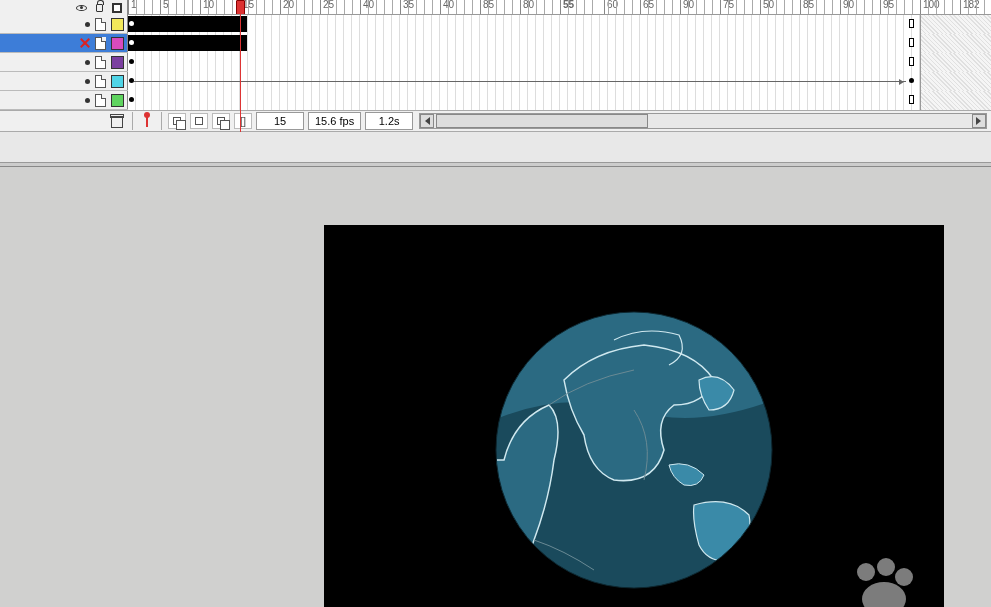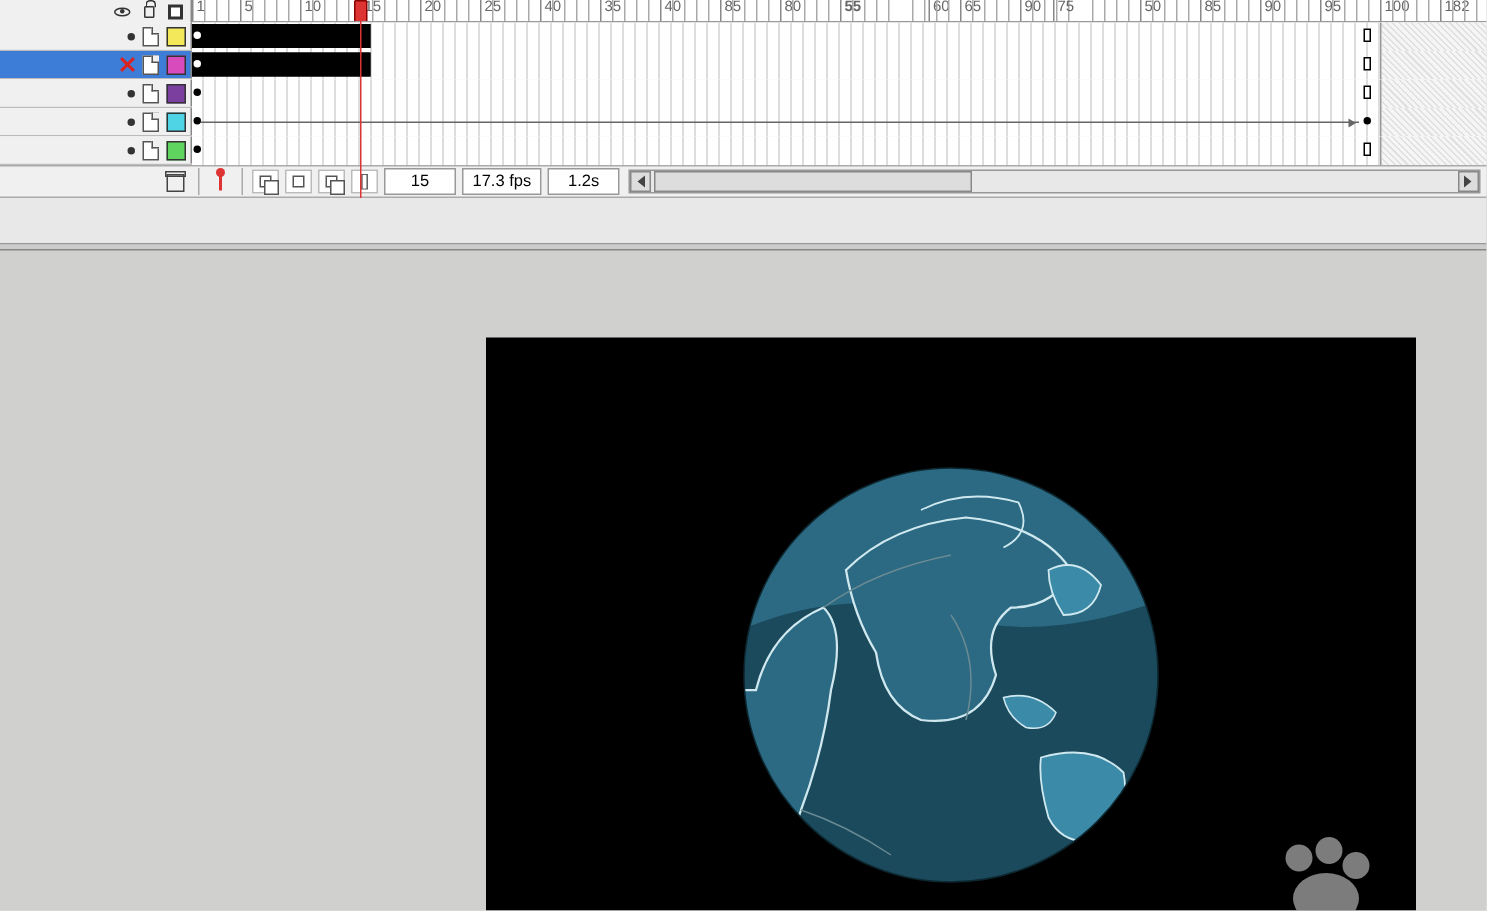--- a/index.html
+++ b/index.html
@@ -171,42 +171,42 @@
       <div class="tick" style="left: 408px;"></div>
       <div class="tick" style="left: 416px;"></div>
       <div class="tick" style="left: 424px;"></div>
       <div class="tick major" style="left: 432px; font-weight: bold;">
         <span class="lbl">55</span>
       </div>
       <div class="tick" style="left: 440px;"></div>
       <div class="tick" style="left: 448px;"></div>
       <div class="tick" style="left: 456px;"></div>
       <div class="tick" style="left: 464px;"></div>
-      <div class="tick major" style="left: 491px;">
+      <div class="tick major" style="left: 476px;">
         <span class="lbl">60</span>
       </div>
       <div class="tick" style="left: 480px;"></div>
       <div class="tick" style="left: 488px;"></div>
       <div class="tick" style="left: 496px;"></div>
       <div class="tick" style="left: 504px;"></div>
       <div class="tick major" style="left: 512px;">
         <span class="lbl">65</span>
       </div>
       <div class="tick" style="left: 520px;"></div>
       <div class="tick" style="left: 528px;"></div>
       <div class="tick" style="left: 536px;"></div>
       <div class="tick" style="left: 544px;"></div>
       <div class="tick major" style="left: 552px;">
         <span class="lbl">90</span>
       </div>
       <div class="tick" style="left: 560px;"></div>
       <div class="tick" style="left: 568px;"></div>
       <div class="tick" style="left: 576px;"></div>
       <div class="tick" style="left: 584px;"></div>
-      <div class="tick major" style="left: 574px;">
+      <div class="tick major" style="left: 592px;">
         <span class="lbl">75</span>
       </div>
       <div class="tick" style="left: 600px;"></div>
       <div class="tick" style="left: 608px;"></div>
       <div class="tick" style="left: 616px;"></div>
       <div class="tick" style="left: 624px;"></div>
       <div class="tick major" style="left: 632px;">
         <span class="lbl">50</span>
       </div>
       <div class="tick" style="left: 640px;"></div>
@@ -336,21 +336,21 @@
   <span class="tb-btn">
       <span class="inner-box"></span>
     </span>
   <span class="tb-btn">
       <span class="inner-dbl"></span>
     </span>
   <span class="tb-btn">
       <span class="brackets"></span>
     </span>
   <div class="info-box">15</div>
-  <div class="info-box">17.3 fps</div>
+  <div class="info-box">15.6 fps</div>
   <div class="info-box">1.2s</div>
   <div class="hscroll">
     <span class="arrow arrow-l"></span>
     <span class="thumb" id="scroll-thumb" style="left: 16px; width: 212px;"></span>
     <span class="arrow arrow-r" style="margin-left:auto"></span>
   </div>
 </div>
 
 <div class="stage-wrap">
   <div class="stage-splitter"></div>

